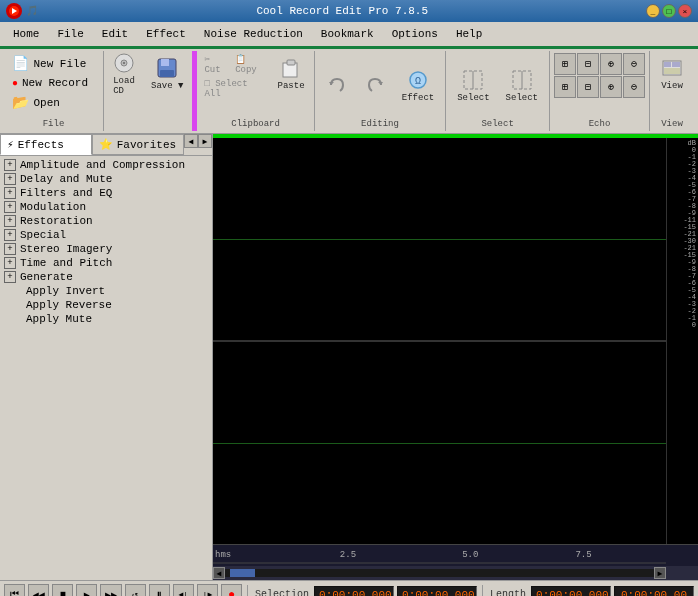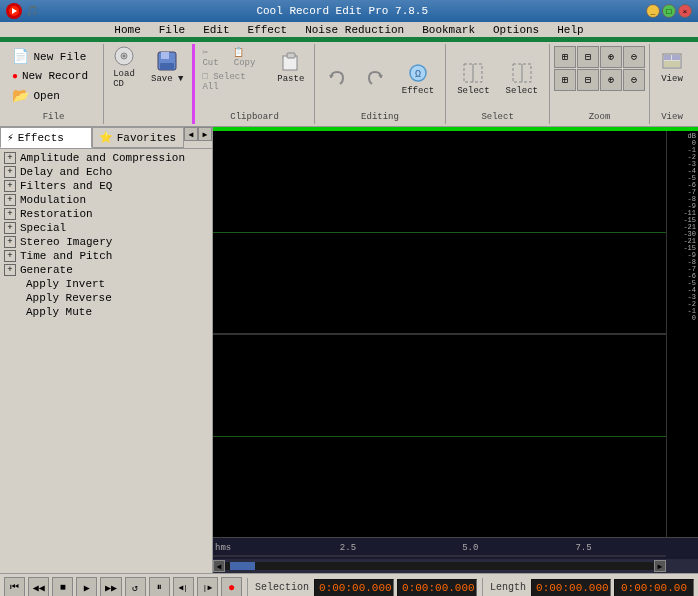--- a/index.html
+++ b/index.html
@@ -10,21 +10,21 @@
     #titlebar-title { color: white; font-size: 11px; flex: 1; text-align: center; }
     #titlebar-controls { display: flex; gap: 2px; }
     .title-btn { width: 14px; height: 14px; border: 1px solid #666; border-radius: 50%; cursor: pointer; font-size: 8px; display: flex; align-items: center; justify-content: center; }
     .title-btn.minimize { background: #f0c040; }
     .title-btn.maximize { background: #50c050; }
     .title-btn.close { background: #e05050; }
     #titlebar-left { display: flex; align-items: center; gap: 4px; }
     .title-icon { width: 16px; height: 16px; background: #c00; border-radius: 50%; display: flex; align-items: center; justify-content: center; }
 
     
-    #menubar { background: #d4d0c8; height: 20px; display: flex; align-items: center; border-bottom: 5px solid #15803d; padding: 0 4px; justify-content: center; }
+    #menubar { background: #d4d0c8; height: 27px; display: flex; align-items: center; border-bottom: 3px solid #15803d; padding: 0 4px; }
     .menu-item { padding: 2px 8px; cursor: pointer; font-size: 11px; color: #000; border: 1px solid transparent; }
 
     
     #toolbar { background: #d4d0c8; padding: 2px 4px; display: flex; align-items: stretch; border-bottom: 1px solid #999; min-height: 50px; }
     .tb-btn { display: flex; flex-direction: column; align-items: center; justify-content: center; padding: 2px 6px; cursor: pointer; border: 1px solid transparent; background: transparent; font-size: 9px; color: #222; min-width: 36px; height: 42px; }
     .tb-btn .icon { width: 22px; height: 22px; display: flex; align-items: center; justify-content: center; font-size: 16px; }
     .tb-btn-label { font-size: 9px; margin-top: 2px; white-space: nowrap; }
 
     
     .file-btn { display: flex; align-items: center; gap: 4px; padding: 2px 4px; cursor: pointer; width: 90px; }
@@ -102,21 +102,21 @@
         <span>New Record</span>
       </div>
       <div class="file-btn">
         <span class="file-btn-icon">📂</span>
         <span>Open</span>
       </div>
     </div>
     <div style="font-size:9px;color:#444;text-align:center;">File</div>
   </div>
 
-  <div style="display:flex;flex-direction:column;border-right:3px solid #d946ef;padding:2px 2px;">
+  <div style="display:flex;flex-direction:column;border-right:5px solid #d946ef;padding:2px 2px;">
     <div style="display:flex;gap:2px;flex:1;">
       <div class="tb-btn">
         <div class="icon">
           <svg width="22" height="22" viewBox="0 0 22 22">
               <circle cx="11" cy="11" r="9" fill="#ddd" stroke="#888" stroke-width="1"></circle>
               <circle cx="11" cy="11" r="3" fill="#bbb" stroke="#888" stroke-width="1"></circle>
               <circle cx="11" cy="11" r="1" fill="#666"></circle>
             </svg>
         </div>
         <div class="tb-btn-label">Load<br>CD</div>
@@ -218,21 +218,21 @@
     <div style="display:grid;grid-template-columns:repeat(4,22px);grid-template-rows:repeat(2,22px);gap:1px;flex:1;">
       <div class="trans-btn">⊞</div>
       <div class="trans-btn">⊟</div>
       <div class="trans-btn">⊕</div>
       <div class="trans-btn">⊖</div>
       <div class="trans-btn">⊞</div>
       <div class="trans-btn">⊟</div>
       <div class="trans-btn">⊕</div>
       <div class="trans-btn">⊖</div>
     </div>
-    <div style="font-size:9px;color:#444;text-align:center;">Zoom</div>
+    <div style="font-size:9px;color:#444;text-align:center;">Echo</div>
   </div>
 
   <div style="display:flex;flex-direction:column;padding:2px 4px;gap:24px;">
     <div style="flex:1;display:flex;align-items:center;">
       <div class="tb-btn">
         <div class="icon">
           <svg width="22" height="22" viewBox="0 0 22 22">
               <rect x="2" y="4" width="18" height="14" fill="#ddd" stroke="#888"></rect>
               <rect x="3" y="5" width="7" height="5" fill="#aac"></rect>
               <rect x="11" y="5" width="8" height="5" fill="#aac"></rect>
@@ -263,21 +263,21 @@
         <div class="sidebar-arrow">▶</div>
       </div>
     </div>
     <div class="sidebar-content">
       <div class="tree-item">
         <span class="expand">+</span>
         <span>Amplitude and Compression</span>
       </div>
       <div class="tree-item">
         <span class="expand">+</span>
-        <span>Delay and Echo</span>
+        <span>Delay and Mute</span>
       </div>
       <div class="tree-item">
         <span class="expand">+</span>
         <span>Filters and EQ</span>
       </div>
       <div class="tree-item">
         <span class="expand">+</span>
         <span>Modulation</span>
       </div>
       <div class="tree-item">

